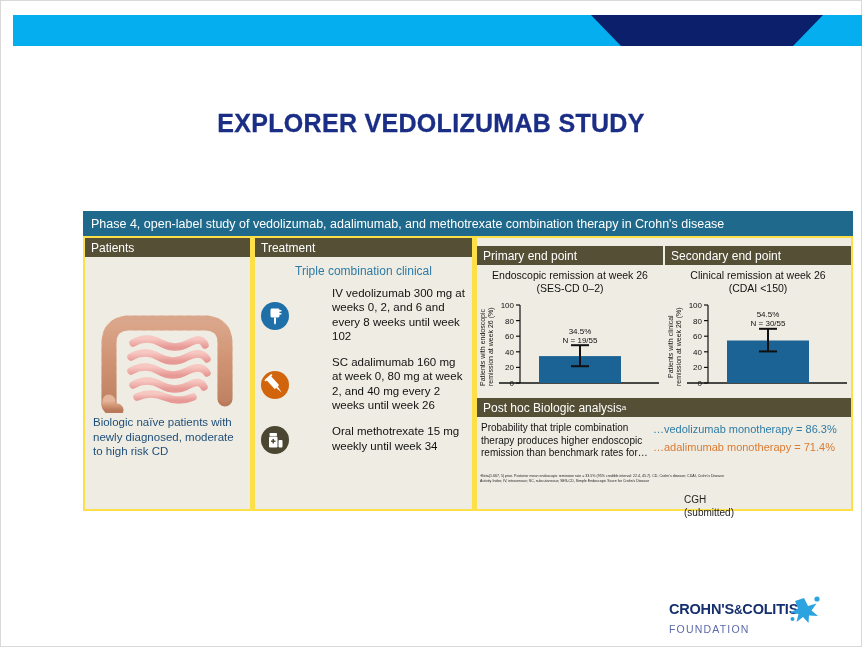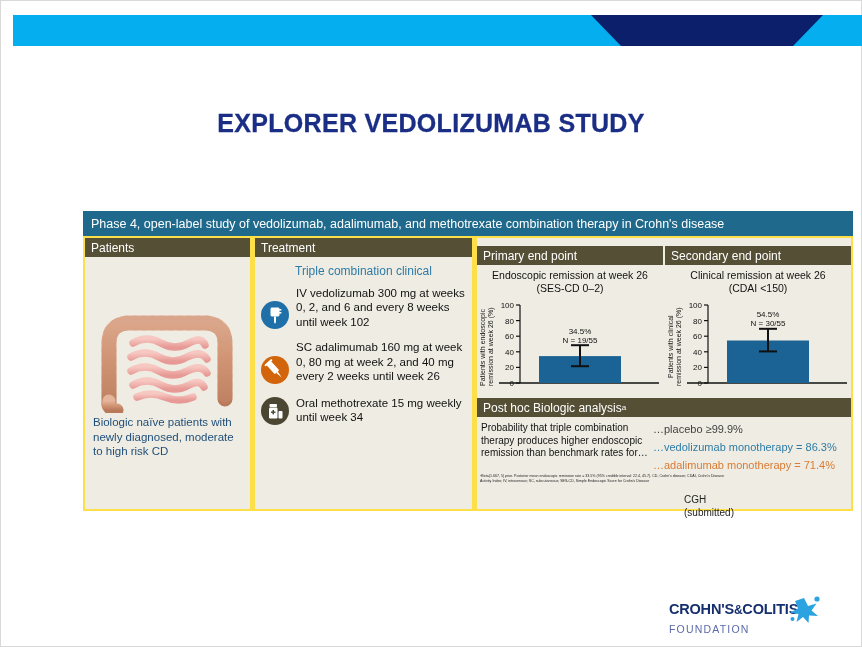--- a/index.html
+++ b/index.html
@@ -83,22 +83,23 @@
     position:absolute;left:8px;top:158px;right:4px;
     font-size:11.5px;color:#1F4E79;line-height:1.28;
   }
 
   
   .tx-head{
     text-align:center;color:#2E7BA6;font-size:12px;
     margin:7px 0 8px 0;
   }
   .tx-item{
-    display:flex;align-items:flex-end;
+    display:flex;align-items:center;
     margin:0 6px 11px 6px;
+    gap:36px;
   }
   .tx-ico{flex:0 0 28px;margin-right:7px;margin-top:2px;}
   .tx-txt{font-size:11.5px;line-height:1.26;color:#111;}
 
   
   .ep{position:absolute;top:8px;width:186px;height:158px;}
   .ep-primary{left:0;}
   .ep-secondary{left:188px;}
   .ep-body{position:relative;height:139px;background:#EFEDE3;}
   .ep-caption{
@@ -332,21 +333,20 @@
         </div>
 
         <div class="bayes">
           <div class="panel-head">
             <span>Post hoc Biologic analysis</span>
               <sup style="font-size:8px">a</sup>
           </div>
           <div class="bayes-body">
             <div class="bayes-q">Probability that triple combination therapy produces higher endoscopic remission than benchmark rates for…</div>
             <div class="bayes-list">
-              <div class="bayes-row" style="color:#3F3F3F">…placebo ≥99.9%</div>
               <div class="bayes-row" style="color:#2E7BA6">…vedolizumab monotherapy = 86.3%</div>
               <div class="bayes-row" style="color:#D97B33">…adalimumab monotherapy = 71.4%</div>
             </div>
           </div>
         </div>
 
         <div class="footnote">ᵃBeta(1.667, 5) prior. Posterior mean endoscopic remission rate = 33.5% (95% credible interval: 22.4, 45.7). CD, Crohn's disease; CDAI, Crohn's Disease Activity Index; IV, intravenous; SC, subcutaneous; SES-CD, Simple Endoscopic Score for Crohn's Disease</div>
       </div>
 
     </div>

